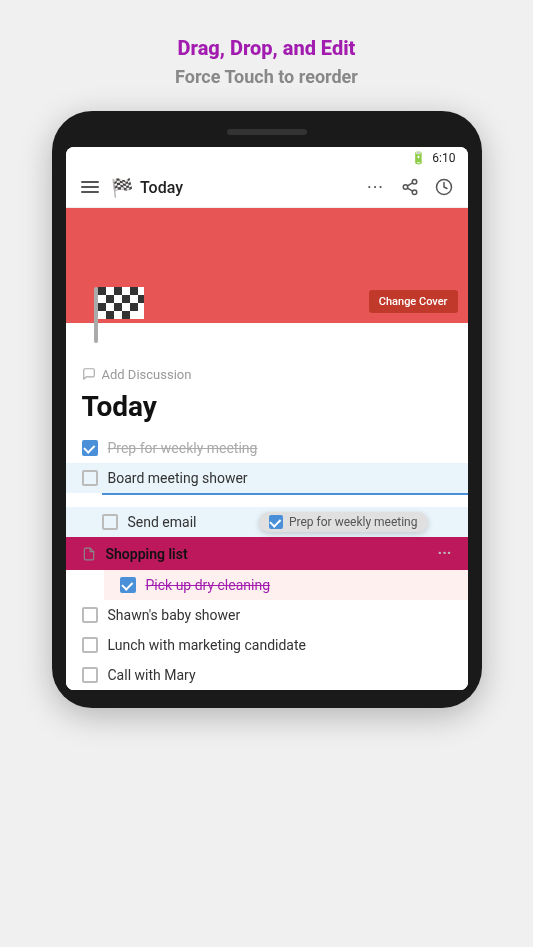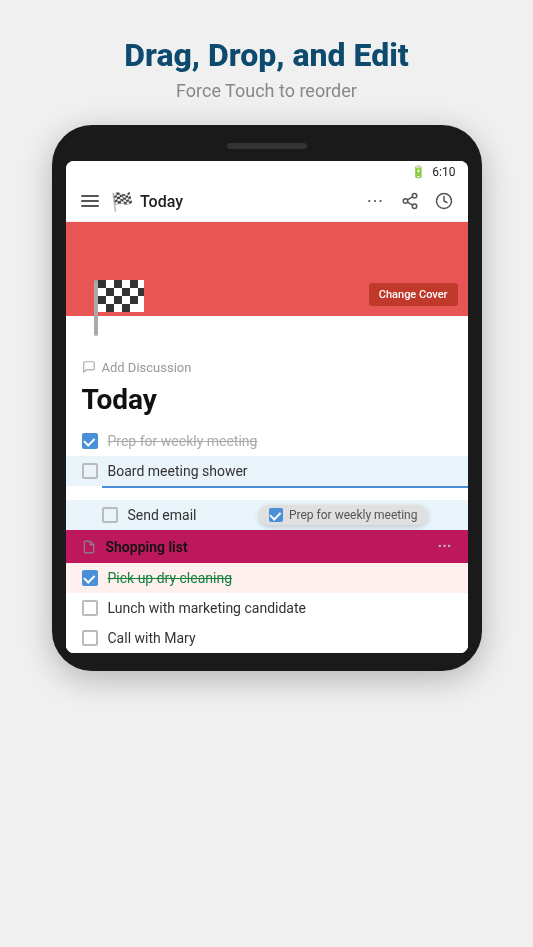--- a/index.html
+++ b/index.html
@@ -11,29 +11,29 @@
       width: 533px;
       min-height: 947px;
       font-family: 'Roboto', Arial, sans-serif;
     }
 
     .promo-header {
       text-align: center;
       padding: 36px 20px 24px;
     }
     .promo-title {
-      font-size: 32px;
+      font-size: 20px;
       font-weight: 800;
-      color: #0c4a6e;
+      color: #a21caf;
       margin-bottom: 6px;
     }
     .promo-sub {
       font-size: 18px;
       color: #888;
-      font-weight: 400;
+      font-weight: 700;
     }
 
     .phone-outer {
       width: 430px;
       background: #1a1a1a;
       border-radius: 40px;
       padding: 18px 14px 18px 14px;
       box-shadow: 0 8px 32px rgba(0,0,0,0.25);
       position: relative;
     }
@@ -97,21 +97,21 @@
     .app-bar-actions {
       display: flex;
       align-items: center;
       gap: 6px;
     }
 
     
     .cover-area {
       position: relative;
       width: 100%;
-      height: 94px;
+      height: 115px;
       background: #e85555;
       overflow: visible;
     }
     .change-cover-btn {
       position: absolute;
       bottom: 10px;
       right: 10px;
       background: #c0392b;
       color: #fff;
       font-size: 11px;
@@ -166,22 +166,23 @@
     }
     .task-item.completed {
       color: #aaa;
       text-decoration: line-through;
     }
     .task-item.highlighted {
       background: #eaf4fb;
     }
     .task-item.pickup {
       background: #fff3f3;
-      color: #15803d;
+      color: #a21caf;
       text-decoration: line-through;
+      margin-left: 38px;
     }
     .checkbox {
       width: 16px;
       height: 16px;
       border: 2px solid #bbb;
       border-radius: 2px;
       flex-shrink: 0;
       display: flex;
       align-items: center;
       justify-content: center;
@@ -383,20 +384,24 @@
           </svg>
           <span>Shopping list</span>
           <div class="section-actions">···</div>
         </div>
 
         <div class="task-item pickup" style="background:#fff0f0;">
           <div class="checkbox checked"></div>
           <span>Pick up dry cleaning</span>
         </div>
 
+        <div class="task-item">
+          <div class="checkbox"></div>
+          <span>Shawn's baby shower</span>
+        </div>
 
         <div class="task-item">
           <div class="checkbox"></div>
           <span>Lunch with marketing candidate</span>
         </div>
 
         <div class="task-item">
           <div class="checkbox"></div>
           <span>Call with Mary</span>
         </div>

